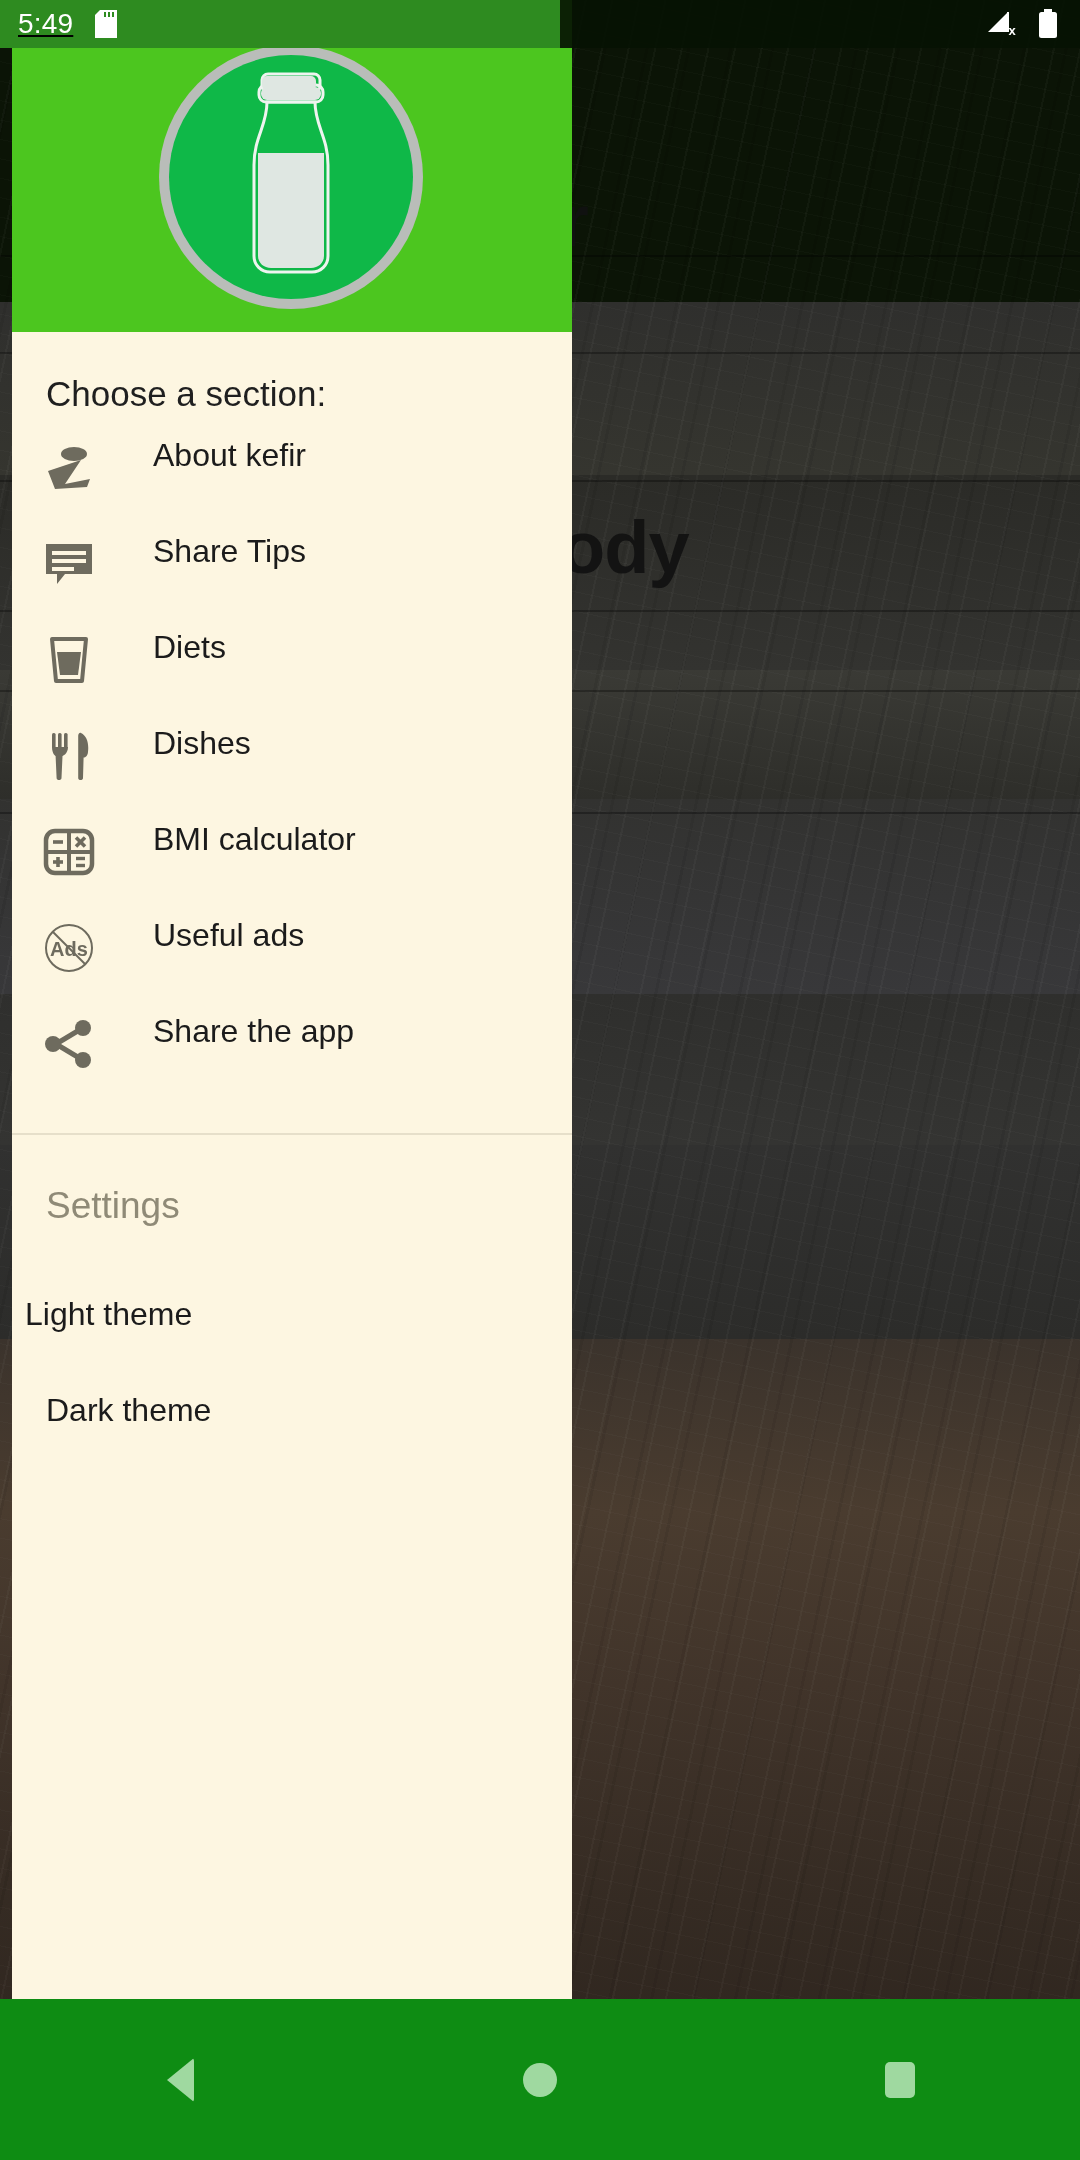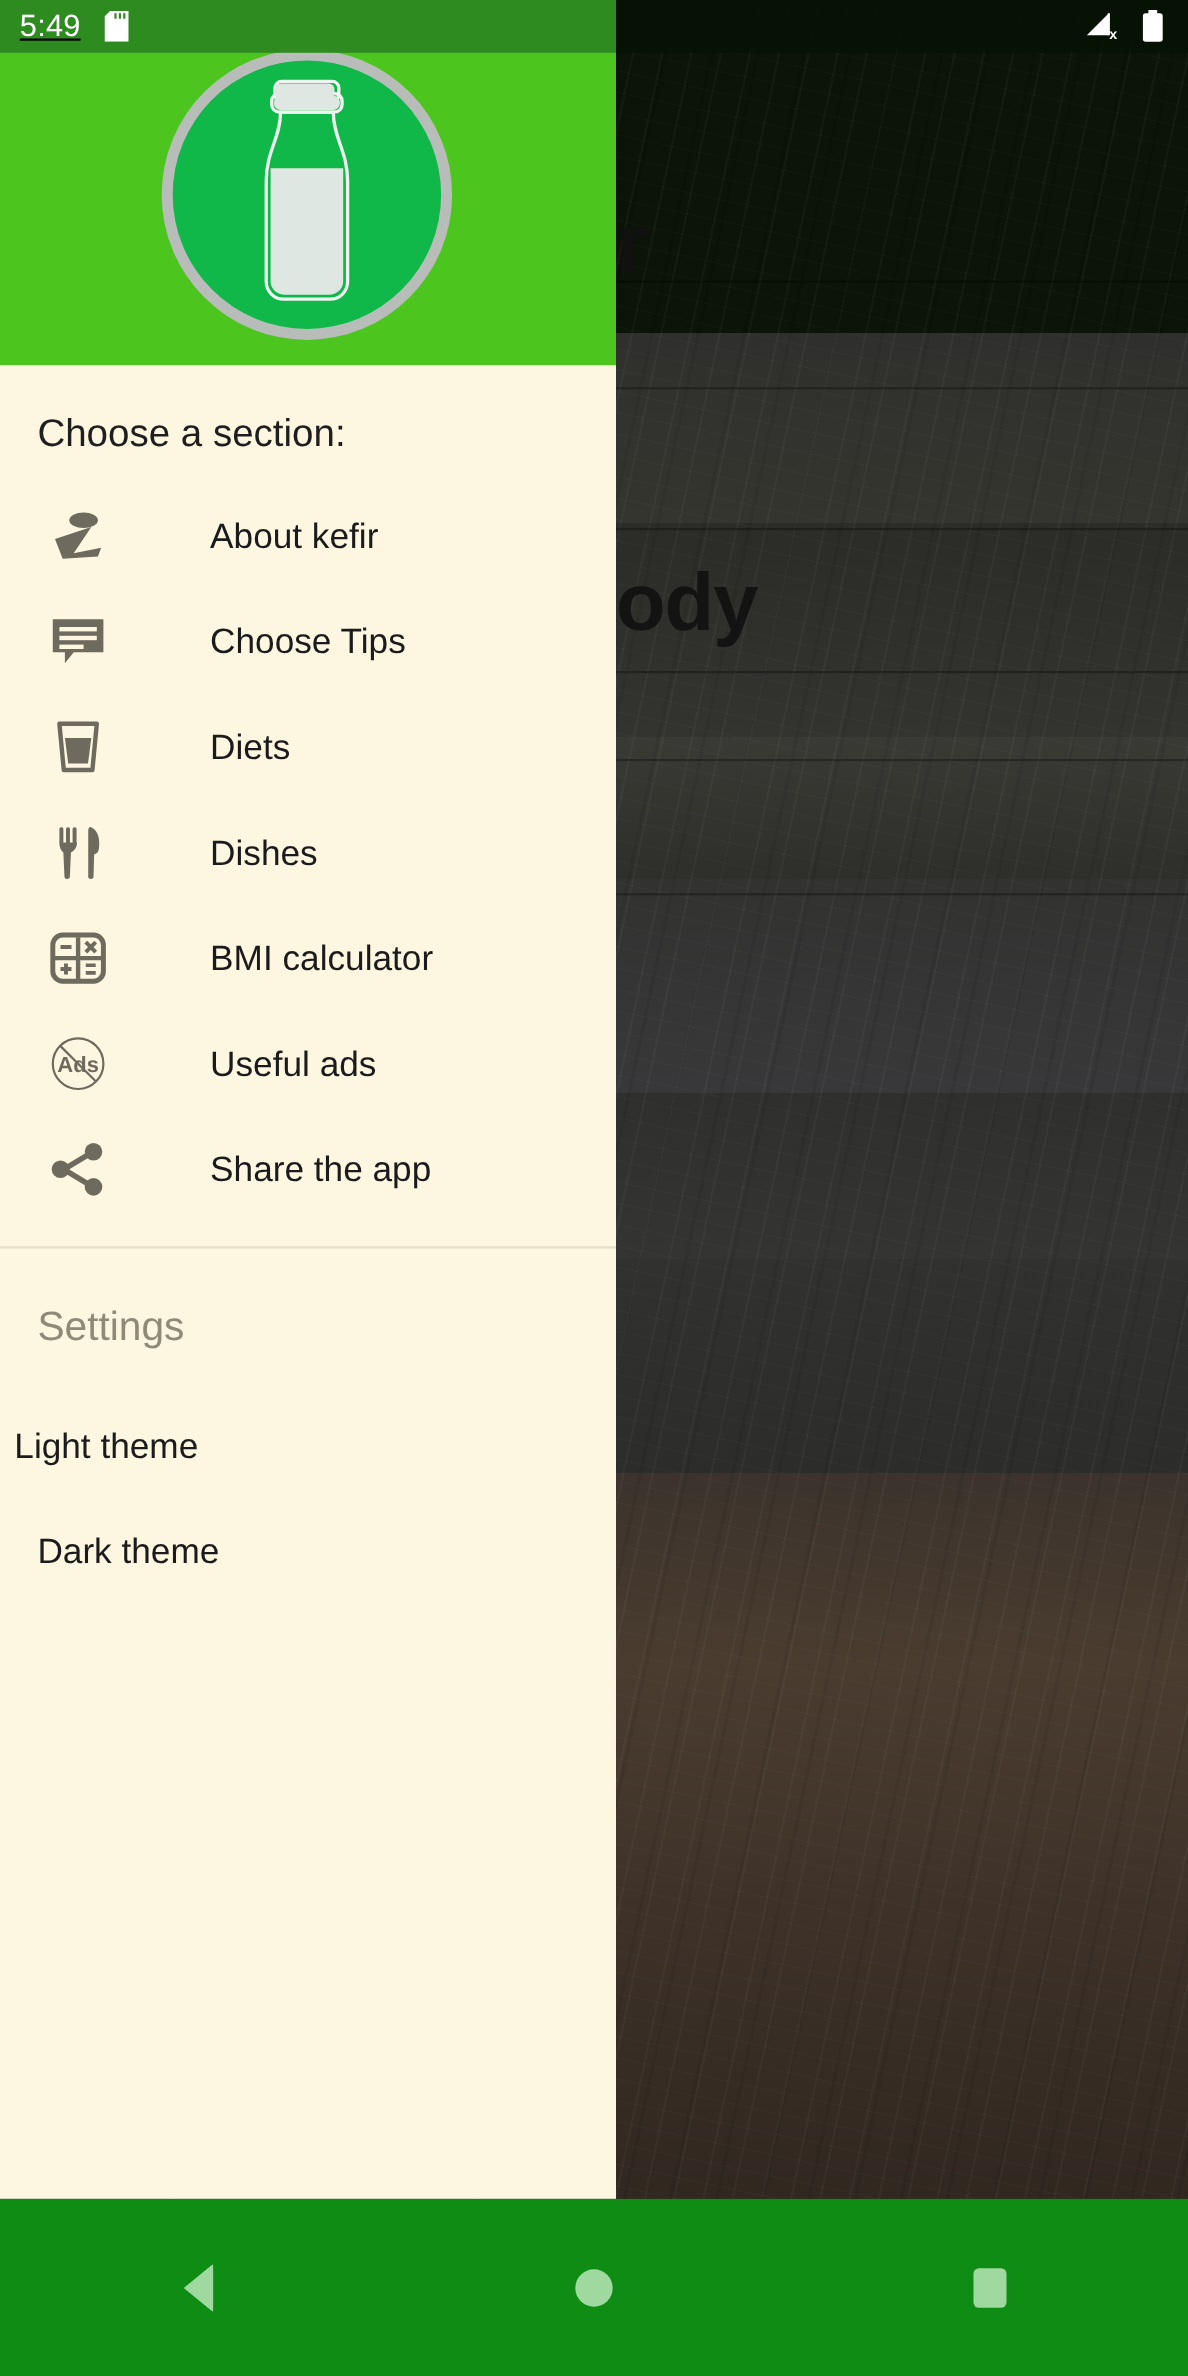--- a/index.html
+++ b/index.html
@@ -104,21 +104,21 @@
     gap: 18px;
   }
   .ic-sd { width: 22px; height: 28px; display: block; }
   .ic-sig { width: 34px; height: 28px; display: block; }
   .ic-batt { width: 20px; height: 30px; display: block; }
 
   
   .drawer {
     position: absolute;
     top: 0;
-    left: 0;
+    left: 12px;
     width: 560px;
     height: 1999px;
     background: #fdf6e1;
     z-index: 20;
     overflow: hidden;
   }
   .drawer-header {
     position: relative;
     width: 560px;
     height: 332px;
@@ -145,25 +145,23 @@
     padding: 44px 0 0 34px;
     line-height: 1;
     white-space: nowrap;
   }
 
   .menu {
     margin-top: 28px;
   }
   .menu-item {
     display: flex;
-    align-items: center;
     height: 96px;
-    padding-left: 42px;
+    padding-left: 28px;
     cursor: pointer;
-    gap: 36px;
   }
   .menu-icon {
     width: 58px;
     min-width: 58px;
     height: 58px;
     display: flex;
     align-items: center;
     justify-content: center;
   }
   .menu-icon svg { display: block; }
@@ -293,21 +291,21 @@
 
         <div class="menu-item">
           <span class="menu-icon">
             <svg width="52" height="52" viewBox="0 0 52 52">
               <path d="M3 6 H49 V36 H22 L14 46 L14 36 H3 Z" fill="#6e6b5e"></path>
               <rect x="9" y="13" width="34" height="4" fill="#fdf6e1"></rect>
               <rect x="9" y="21" width="34" height="4" fill="#fdf6e1"></rect>
               <rect x="9" y="29" width="22" height="4" fill="#fdf6e1"></rect>
             </svg>
           </span>
-          <span class="menu-label">Choose Tips</span>
+          <span class="menu-label">Share Tips</span>
         </div>
 
         <div class="menu-item">
           <span class="menu-icon">
             <svg width="52" height="52" viewBox="0 0 52 52">
               <path d="M9 5 H43 L39 47 H13 Z" fill="none" stroke="#6e6b5e" stroke-width="4" stroke-linejoin="round"></path>
               <path d="M14 18 H38 L35 41 H17 Z" fill="#6e6b5e"></path>
             </svg>
           </span>
           <span class="menu-label">Diets</span>

